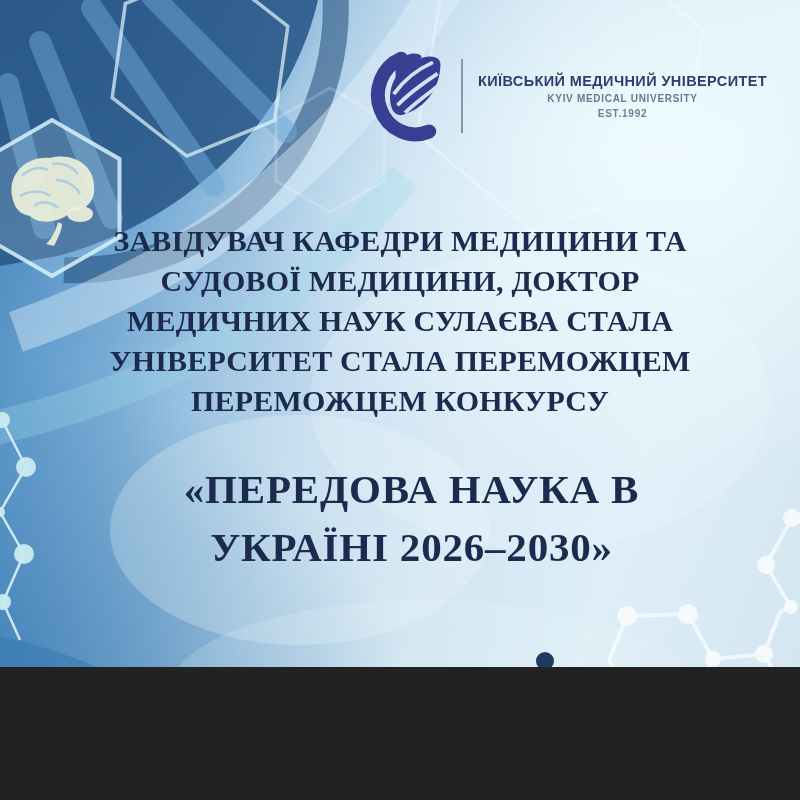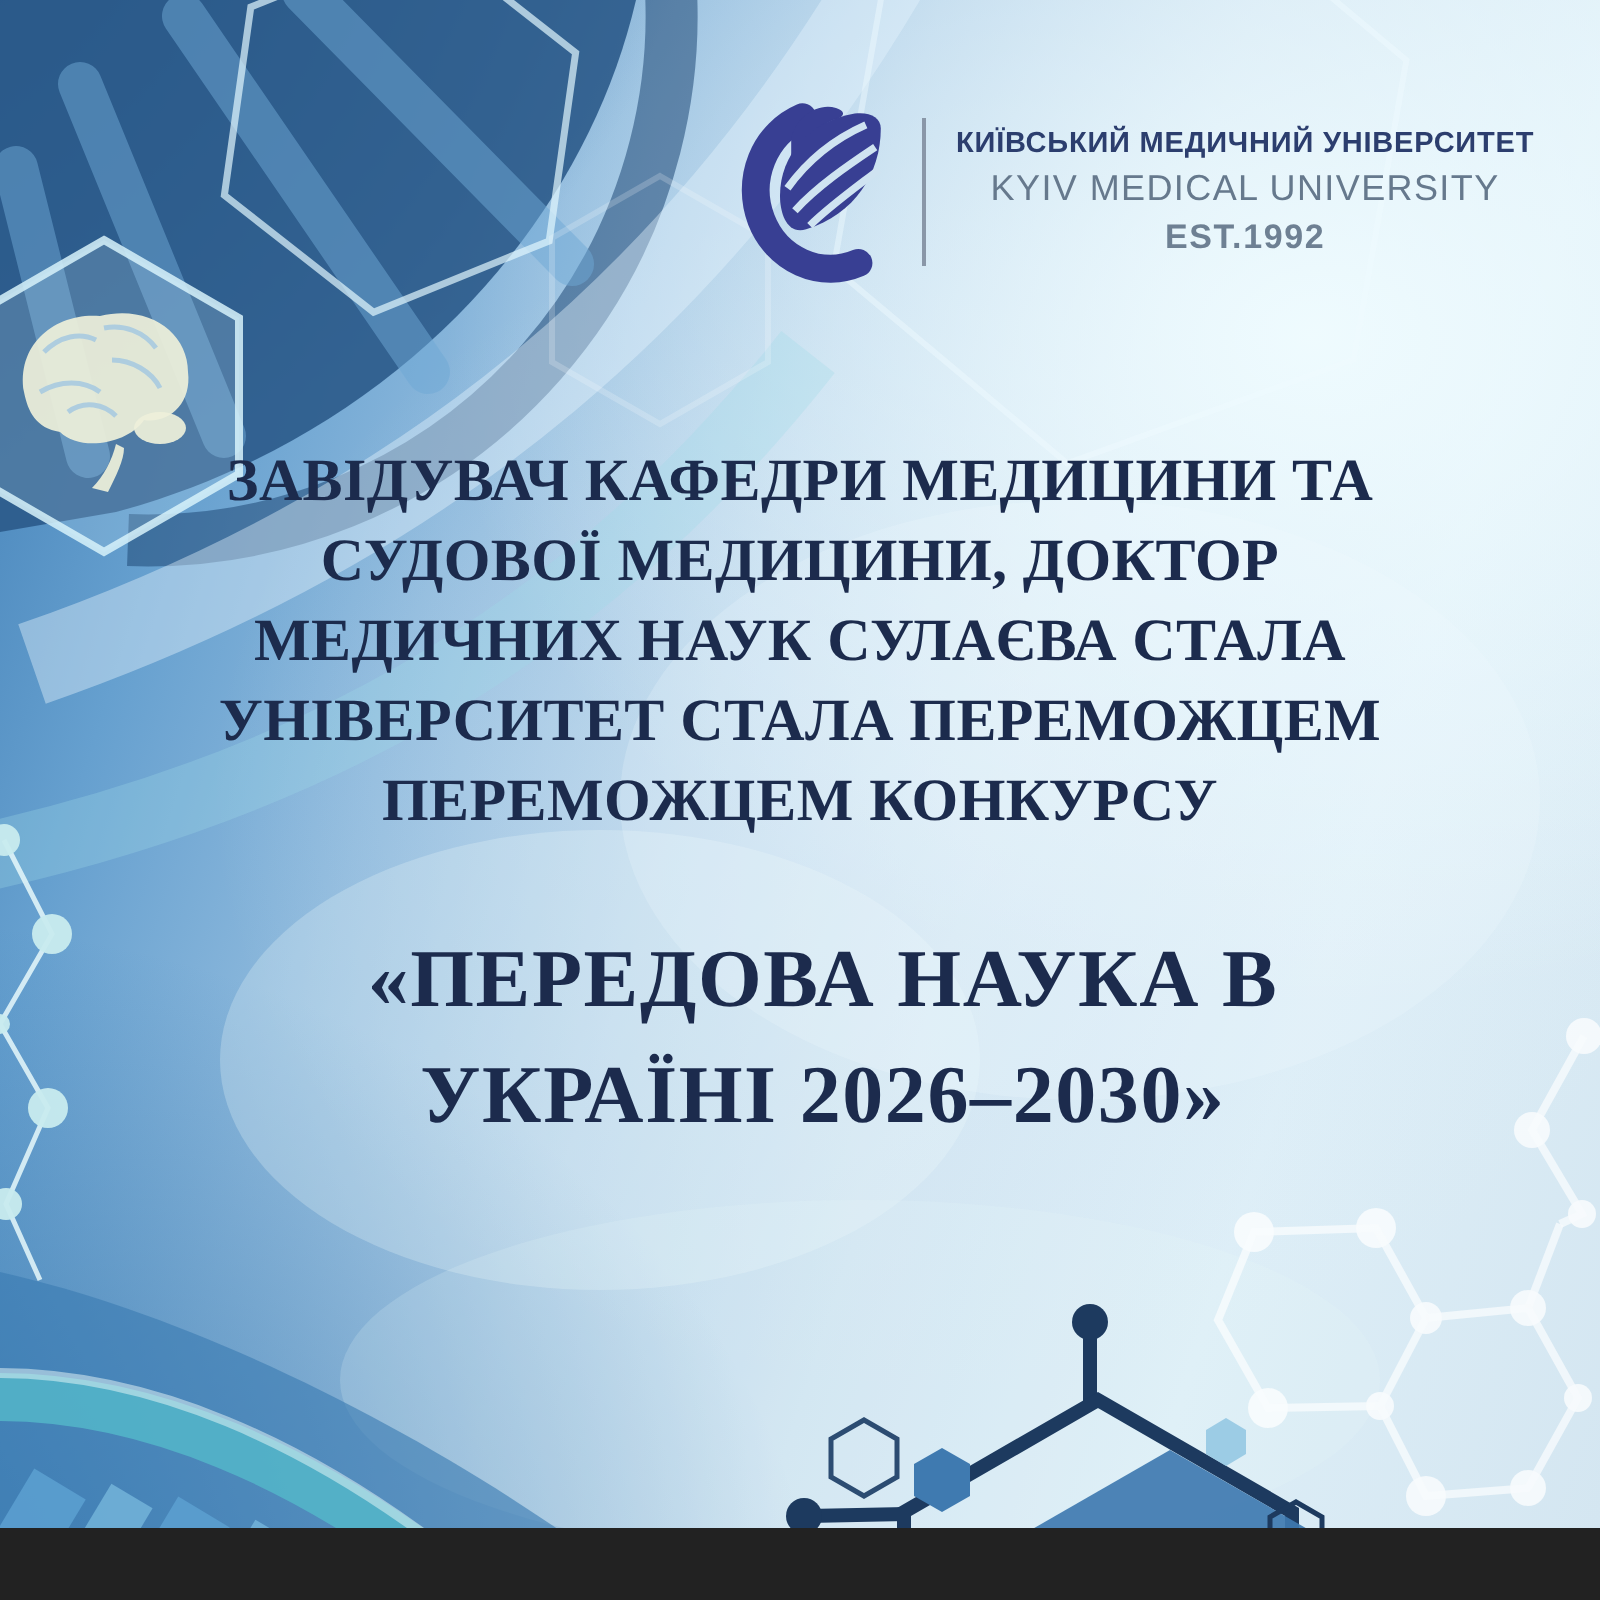--- a/index.html
+++ b/index.html
@@ -1,33 +1,33 @@
 <!DOCTYPE html>
 <html><head>
 <meta charset="utf-8">
 <style>
   html,body{margin:0;padding:0;background:#222;}
   .poster{
-    position:relative;width:800px;height:764px;overflow:hidden;
+    position:relative;width:800px;height:667px;overflow:hidden;
     font-family:"Liberation Sans",sans-serif;
     background:
       radial-gradient(620px 480px at 82% 22%, rgba(240,252,255,.95), rgba(240,252,255,0) 70%),
       radial-gradient(520px 420px at 60% 52%, rgba(225,240,249,.5), rgba(225,240,249,0) 72%),
       radial-gradient(700px 560px at -8% 110%, rgba(42,110,168,.8), rgba(42,110,168,0) 68%),
       radial-gradient(560px 430px at -6% -8%, rgba(31,75,122,.95), rgba(31,75,122,0) 70%),
       linear-gradient(108deg,#3e7cb4 0%,#66a0cf 16%,#8fbadd 30%,#b5d2e9 45%,#cfe3f1 60%,#ddeef7 78%,#d4e6f1 100%);
   }
   .bg-svg{position:absolute;left:0;top:0;width:800px;height:800px;}
   .header{position:absolute;top:48px;left:362px;display:flex;align-items:center;gap:15px;}
   .logo{width:84px;height:96px;flex:0 0 auto;}
   .divider{width:2px;height:74px;background:#8a97a8;flex:0 0 auto;}
   .org{display:flex;flex-direction:column;align-items:center;gap:4px;text-align:center;}
   .org-uk{font-size:14.5px;font-weight:bold;color:#2c3e6e;letter-spacing:.4px;white-space:nowrap;}
-  .org-en{font-size:18px;font-weight:normal;color:#66798d;letter-spacing:.7px;white-space:nowrap;}
-  .org-est{font-size:17px;font-weight:bold;color:#6e8093;letter-spacing:.8px;white-space:nowrap;}
+  .org-en{font-size:10px;font-weight:bold;color:#66798d;letter-spacing:.7px;white-space:nowrap;}
+  .org-est{font-size:10px;font-weight:bold;color:#6e8093;letter-spacing:.8px;white-space:nowrap;}
   .body-text{
     position:absolute;top:221px;left:40px;right:40px;text-align:center;
     font-family:"Liberation Serif",serif;font-weight:bold;font-size:30px;line-height:40px;
     color:#1c2b4d;letter-spacing:0.2px;
   }
   .title-text{
     position:absolute;top:460px;left:0;right:0;text-align:center;
     font-family:"Liberation Serif",serif;font-weight:bold;font-size:41px;line-height:58px;
     color:#1c2b4d;letter-spacing:0.8px;margin-left:23px;
   }

